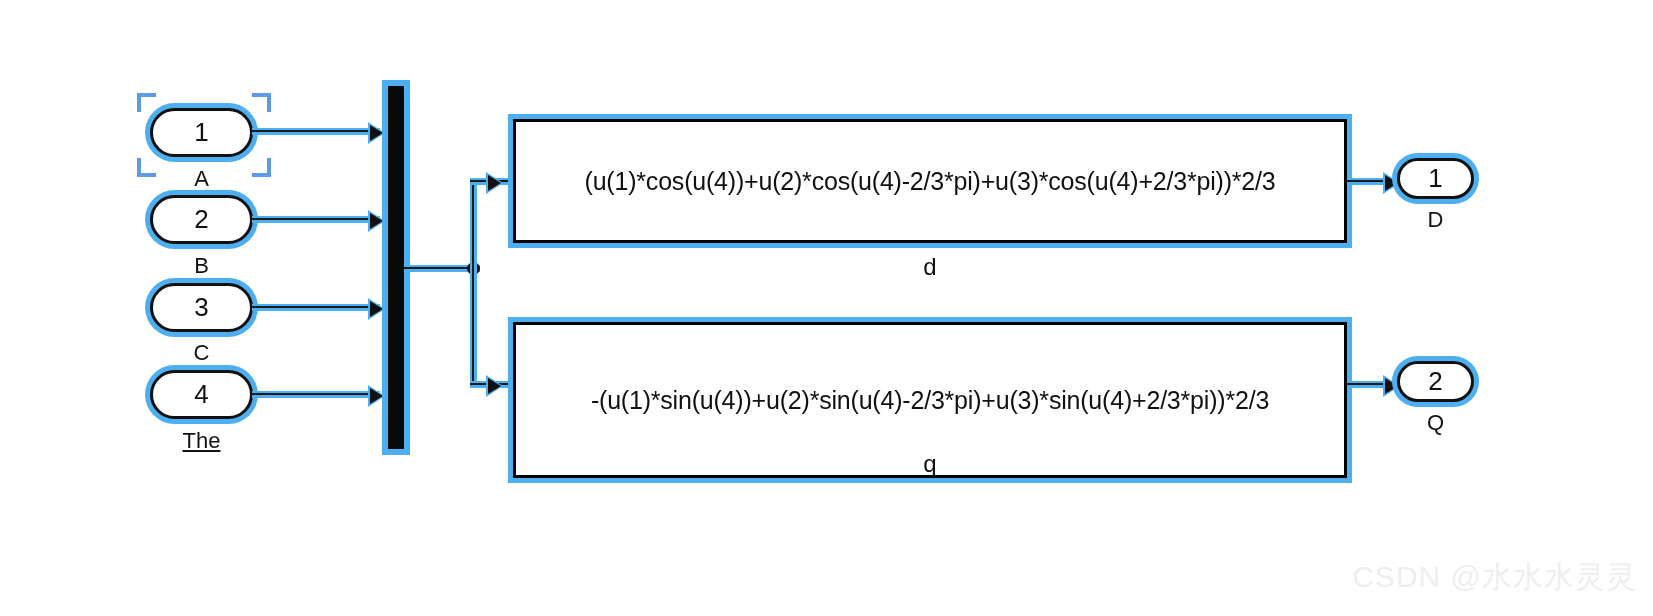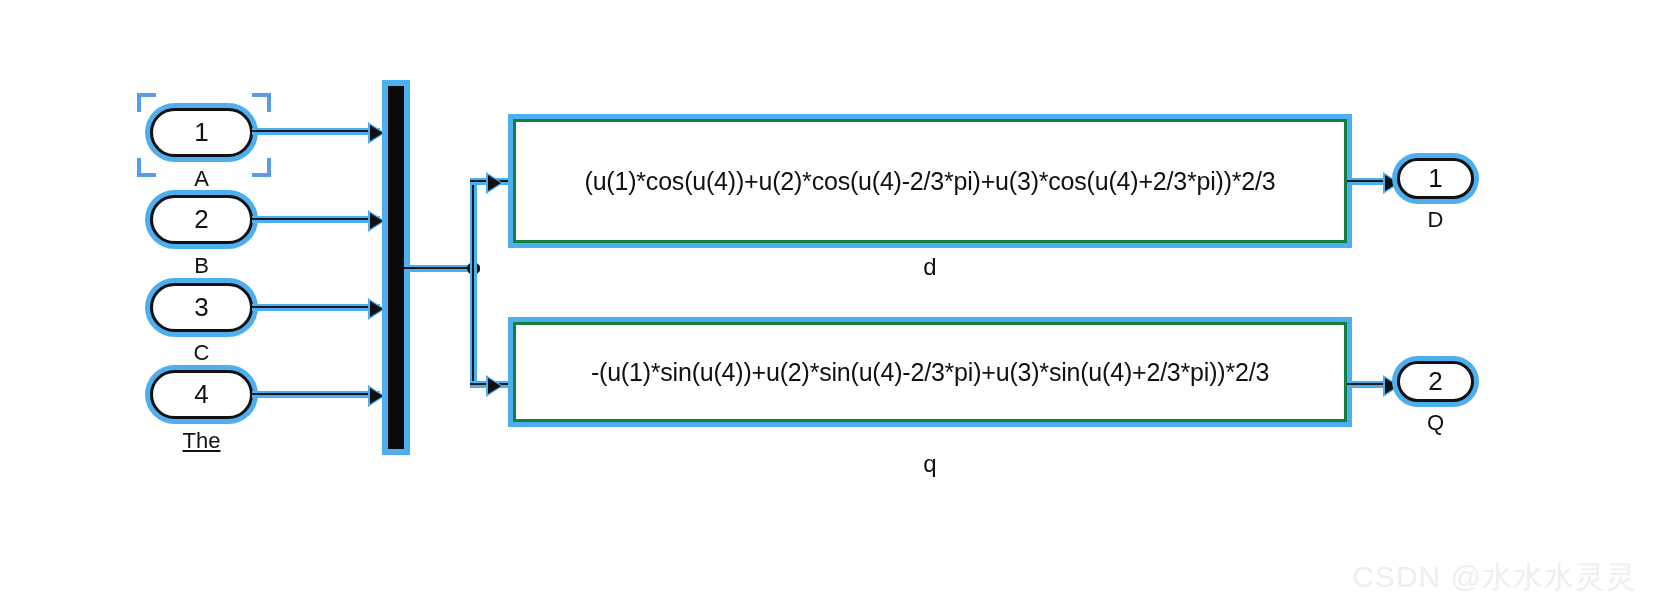--- a/index.html
+++ b/index.html
@@ -121,21 +121,21 @@
     position: absolute;
     background: #0a0a0a;
     box-shadow: 0 0 0 6px #4DAEF0;
   }
 
   
   .fcn {
     position: absolute;
     box-sizing: border-box;
     background: #ffffff;
-    border: 3px solid #15803d;
+    border: 3px solid #000000;
     display: flex;
     align-items: center;
     justify-content: center;
     box-shadow: 0 0 0 5px #4DAEF0;
   }
   .fcn-text {
     font-size: 25px;
     color: #111111;
     letter-spacing: -0.2px;
     white-space: nowrap;
@@ -222,21 +222,21 @@
   <div class="fcn-label" style="left:513px; top:253px; width:834px;">d</div>
 
   <div class="sig sig-h" style="left:1347px; top:178px; width:46px;"></div>
   <div class="arrow" style="left:1383px; top:172px;"></div>
 
   <div class="port" style="left:1397px; top:158px; width:77px; height:41px;">
     <span>1</span>
   </div>
   <div class="port-label" style="left:1397px; top:207px; width:77px;">D</div>
 
-  <div class="fcn" style="left:513px; top:322px; width:834px; height:100px;">
+  <div class="fcn" style="left:513px; top:322px; width:834px; height:156px;">
     <span class="fcn-text">-(u(1)*sin(u(4))+u(2)*sin(u(4)-2/3*pi)+u(3)*sin(u(4)+2/3*pi))*2/3</span>
   </div>
   <div class="fcn-label" style="left:513px; top:450px; width:834px;">q</div>
 
   <div class="sig sig-h" style="left:1347px; top:381px; width:46px;"></div>
   <div class="arrow" style="left:1383px; top:375px;"></div>
 
   <div class="port" style="left:1397px; top:361px; width:77px; height:41px;">
     <span>2</span>
   </div>

